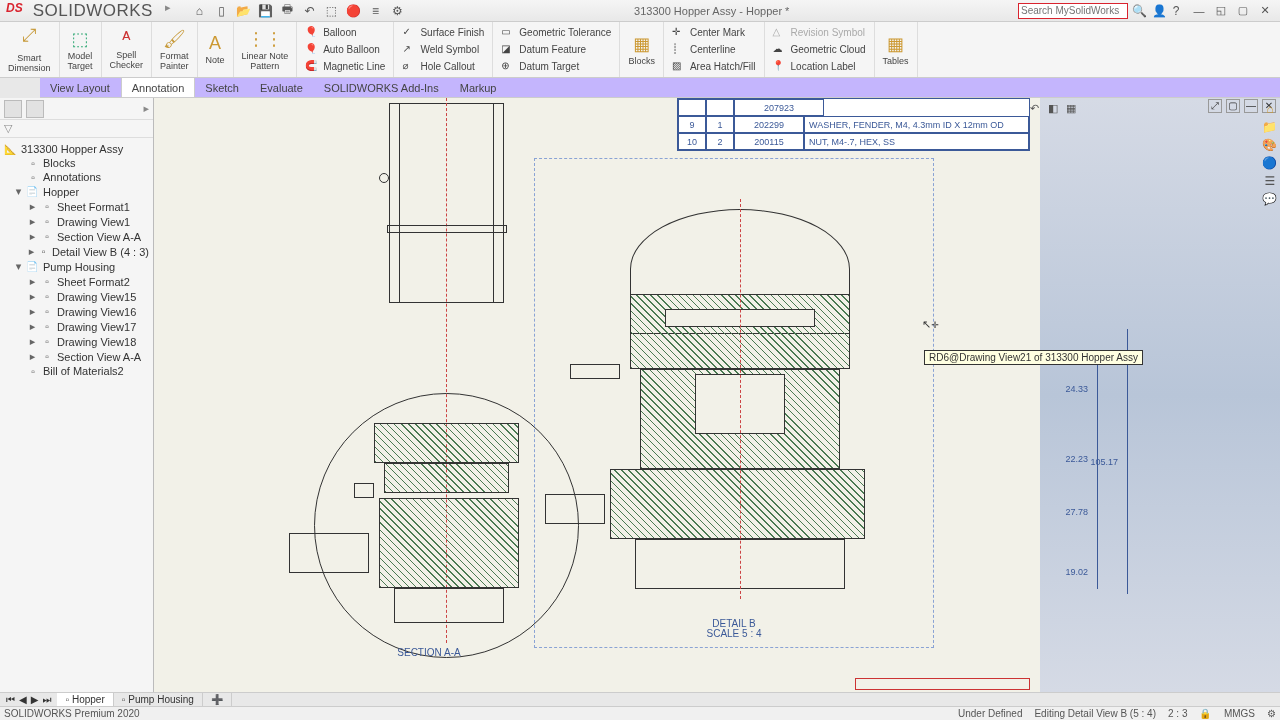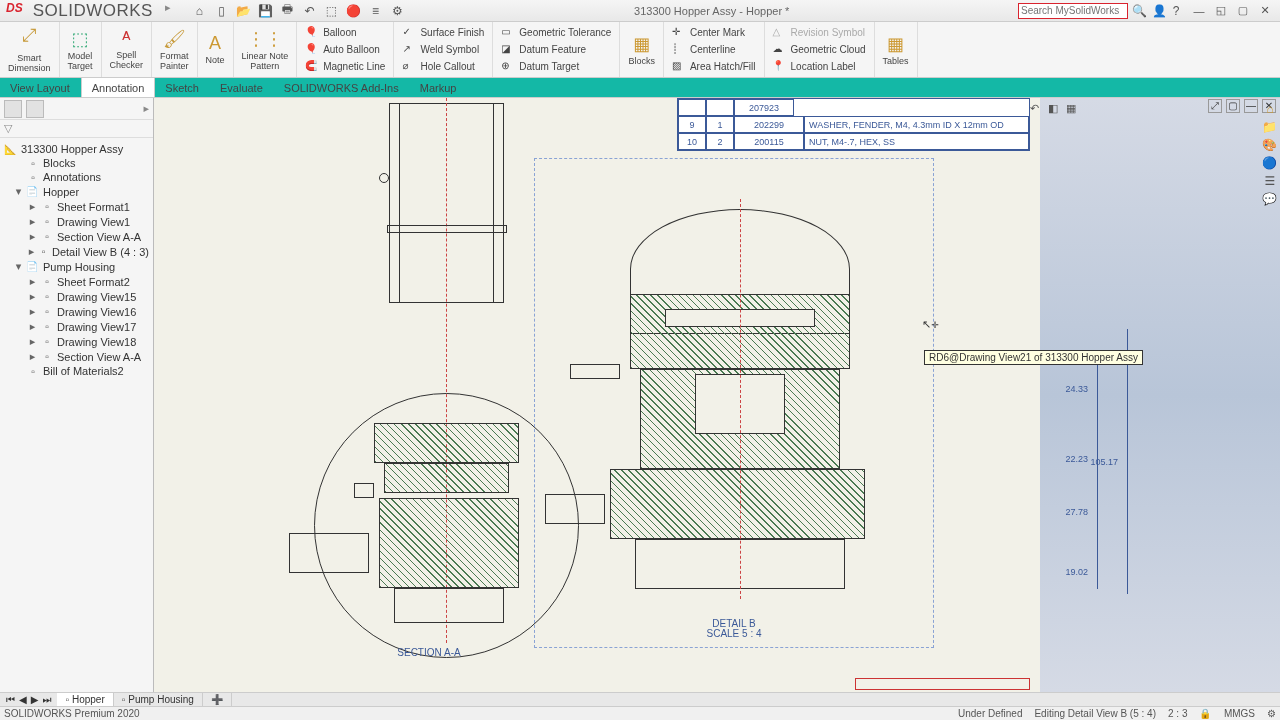--- a/index.html
+++ b/index.html
@@ -21,21 +21,21 @@
 .ribbon { height:56px; background:#f5f5f5; border-bottom:1px solid #ccc; display:flex; align-items:stretch; }
 .rb-group { display:flex; flex-direction:column; align-items:center; justify-content:center; padding:2px 8px; border-right:1px solid #ddd; cursor:pointer; }
 .rb-group .ico { font-size:18px; color:#c79a3a; }
 .rb-group .lbl { font-size:9px; color:#444; text-align:center; line-height:1.1; margin-top:2px; }
 .rb-col { display:flex; flex-direction:column; justify-content:space-around; padding:2px 4px; border-right:1px solid #ddd; }
 .rb-item { display:flex; align-items:center; gap:4px; font-size:10px; color:#444; padding:1px 4px; cursor:pointer; white-space:nowrap; }
 .rb-item.dis { color:#aaa; }
 .rb-ico { width:14px; height:14px; display:inline-block; }
 
 
-.tab-row { height:20px; background:#14b8a6; display:flex; border-bottom:1px solid #ccc; }
+.tab-row { height:20px; background:#c4b5fd; display:flex; border-bottom:1px solid #ccc;margin-left:40px; }
 .tab { padding:0 10px; line-height:20px; font-size:11px; color:#444; cursor:pointer; border-right:1px solid transparent; }
 .tab.active { background:#fff; border-left:1px solid #ccc; border-right:1px solid #ccc; }
 
 
 .main { position:absolute; top:98px; left:0; right:0; bottom:28px; display:flex; }
 .left-panel { width:154px; background:#f5f5f5; border-right:1px solid #bbb; display:flex; flex-direction:column; }
 .lp-hdr { height:22px; display:flex; align-items:center; padding:0 4px; gap:4px; border-bottom:1px solid #ddd; }
 .lp-hdr-ico { width:18px; height:18px; background:#e2e2e2; border:1px solid #bbb; display:inline-block; }
 .lp-filter { height:18px; border-bottom:1px solid #ddd; display:flex; align-items:center; padding:0 4px; }
 .tree { flex:1; overflow:auto; font-size:11px; padding:4px 0; }
@@ -349,21 +349,21 @@
       <span class="co-ico">↶</span>
       <span class="co-ico">◧</span>
       <span class="co-ico">▦</span>
     </div>
 
     <div class="bom">
       <div id="bom-rows">
           <div class="bom-row">
             <div class="bom-cell" style="width:28px;justify-content:center;"></div>
             <div class="bom-cell" style="width:28px;justify-content:center;"></div>
-            <div class="bom-cell" style="width:60px;justify-content:center;">207923</div>
+            <div class="bom-cell" style="width:90px;justify-content:center;">207923</div>
           </div>
           <div class="bom-row">
             <div class="bom-cell" style="width:28px;justify-content:center;">9</div>
             <div class="bom-cell" style="width:28px;justify-content:center;">1</div>
             <div class="bom-cell" style="width:70px;justify-content:center;">202299</div>
             <div class="bom-cell" style="width:225px;">WASHER, FENDER, M4, 4.3mm ID X 12mm OD</div>
           </div>
           <div class="bom-row">
             <div class="bom-cell" style="width:28px;justify-content:center;">10</div>
             <div class="bom-cell" style="width:28px;justify-content:center;">2</div>

